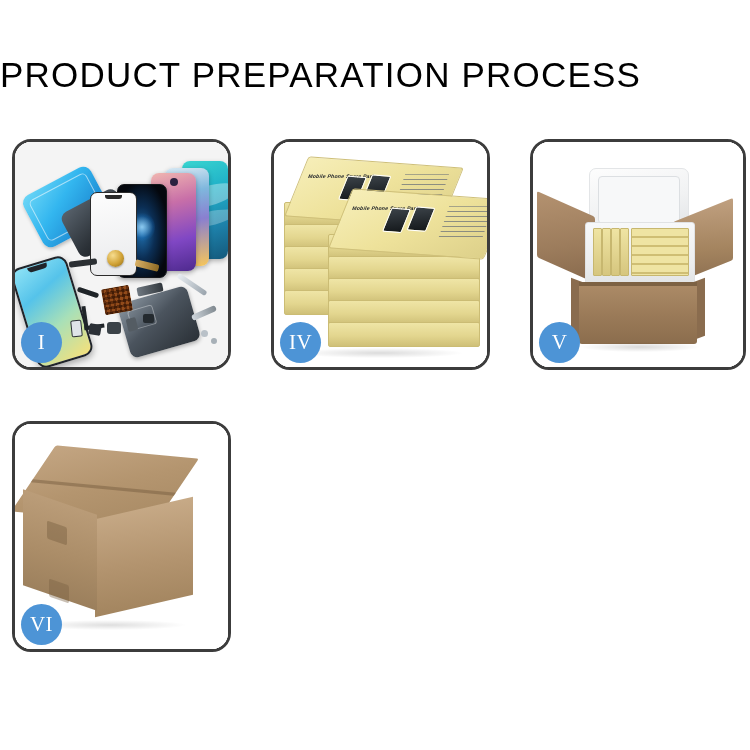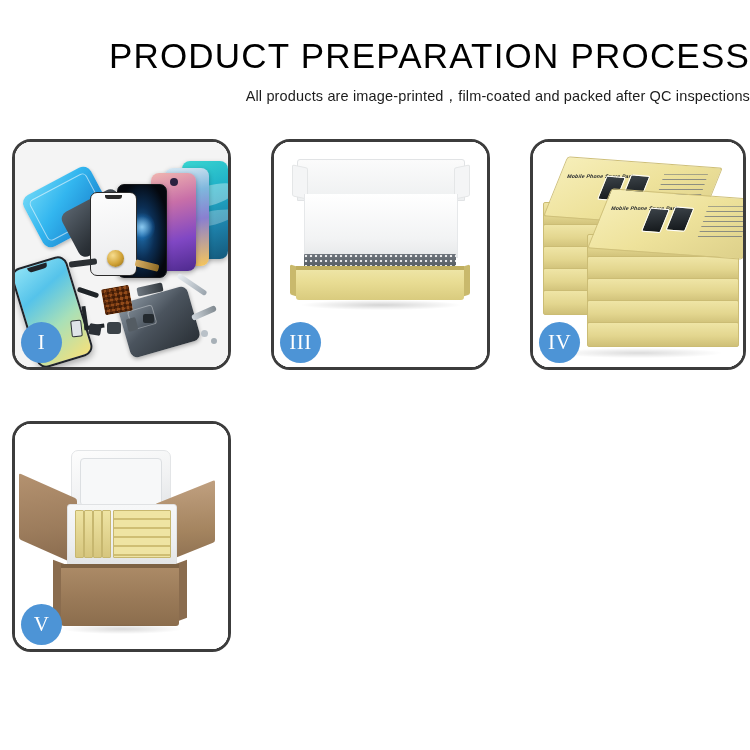--- a/index.html
+++ b/index.html
@@ -11,22 +11,22 @@
     width: 750px;
     height: 750px;
     font-family: "Liberation Sans", sans-serif;
     overflow: hidden;
     position: relative;
   }
 
   
   .header {
     width: 750px;
-    padding-top: 36px;
-    text-align: right;
+    padding-top: 55px;
+    text-align: left;
   }
   .title {
     font-family: "Liberation Sans", sans-serif;
     font-size: 35px;
     font-weight: 400;
     color: #000000;
     letter-spacing: 1.2px;
     line-height: 40px;
     white-space: nowrap;
   }
@@ -453,21 +453,20 @@
   .p6-shadow{
     position:absolute; left:20px; top:196px; width:150px; height:10px;
     background:radial-gradient(ellipse at center, rgba(0,0,0,.13), rgba(0,0,0,0) 72%);
   }
 </style>
 </head>
 <body>
 
 <div class="header">
   <div class="title">PRODUCT PREPARATION PROCESS</div>
-  <div class="subtitle">All products are image-printed，film-coated and packed after QC inspections</div>
 </div>
 
 <div class="grid">
 
   <div class="panel">
     <div class="panel-stage">
       <div class="p1-bg"></div>
       <div class="scr-blue"></div>
       <div class="scr-dark"></div>
       <div class="ph-teal"></div>
@@ -491,34 +490,20 @@
       <div class="sm5"></div>
       <div class="tool1"></div>
       <div class="tool2"></div>
       <div class="screw1"></div>
       <div class="screw2"></div>
     </div>
     <div class="badge">I</div>
   </div>
 
 
-  <div class="panel">
-    <div class="panel-stage">
-      <div class="p3-bg"></div>
-      <div class="b3-lid"></div>
-      <div class="b3-back"></div>
-      <div class="b3-foam"></div>
-      <div class="b3-left"></div>
-      <div class="b3-right"></div>
-      <div class="b3-front"></div>
-      <div class="b3-edge"></div>
-      <div class="b3-shadow"></div>
-    </div>
-    <div class="badge">III</div>
-  </div>
 
   <div class="panel">
     <div class="panel-stage">
       <div class="p4-bg"></div>
       <div class="stackwrap">
         <div class="sb l1"></div>
         <div class="sb l2"></div>
         <div class="sb l3"></div>
         <div class="sb l4"></div>
         <div class="sb l5"></div>
@@ -558,14 +543,26 @@
       <div class="ybox y4"></div>
       <div class="ystack"></div>
       <div class="carton-lside"></div>
       <div class="carton-rside"></div>
       <div class="carton-front"></div>
       <div class="p5-shadow"></div>
     </div>
     <div class="badge">V</div>
   </div>
 
+  <div class="panel">
+    <div class="panel-stage">
+      <div class="p6-bg"></div>
+      <div class="c6-top"></div>
+      <div class="c6-side"></div>
+      <div class="c6-front"></div>
+      <div class="c6-tab1"></div>
+      <div class="c6-tab2"></div>
+      <div class="p6-shadow"></div>
+    </div>
+    <div class="badge">VI</div>
+  </div>
 
 </div>
 
 </body></html>

